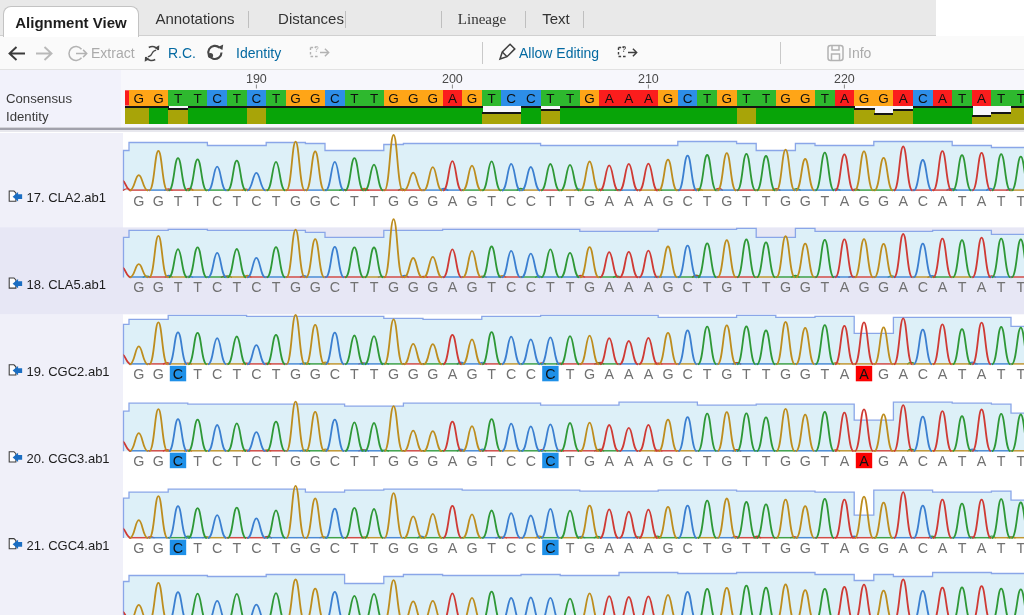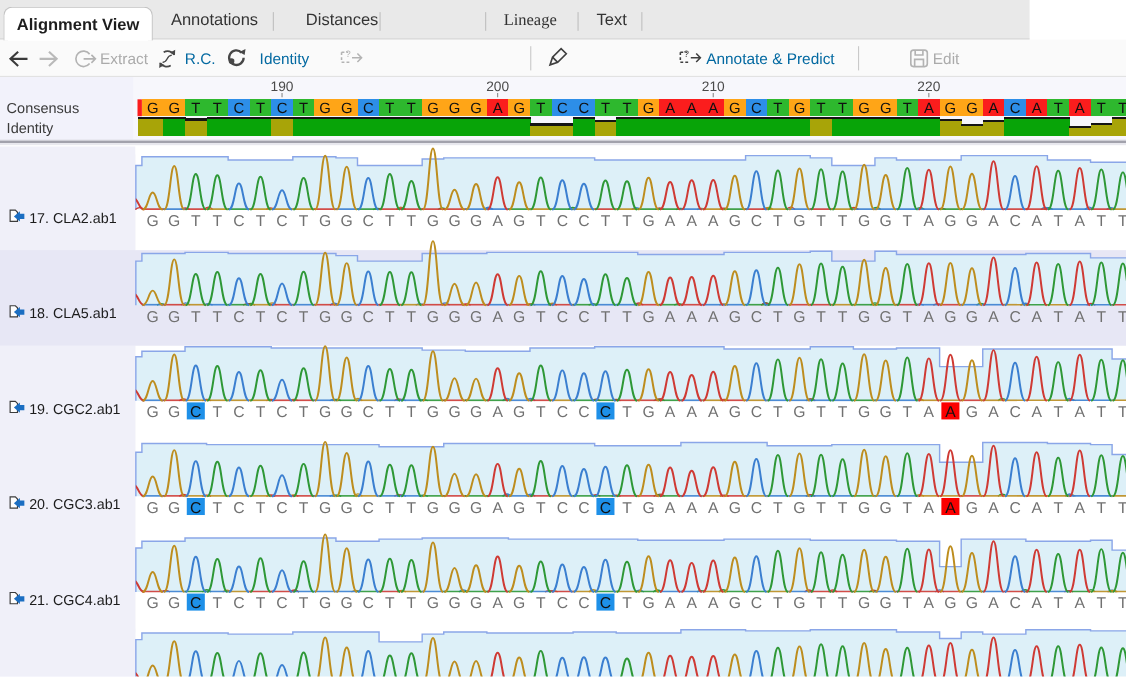--- a/index.html
+++ b/index.html
@@ -71,23 +71,23 @@
     <g fill="none" stroke="#b3b3b3" stroke-width="1.5">
       <rect x="828" y="9.5" width="15" height="15" rx="2.5"></rect>
       <path d="M832 9.5 v4.5 h7 v-4.5"></path>
       <path d="M831.5 24.5 v-6.5 h8 v6.5"></path>
     </g>
   </svg>
   <div class="tb dim" style="left:91px;">Extract</div>
   <div class="tb drk" style="left:168px;">R.C.</div>
   <div class="tb drk" style="left:236px;">Identity</div>
   <div class="vsep" style="left:482px;"></div>
-  <div class="tb drk" style="left:642px;">Annotate &amp; Predict</div>
+  <div class="tb drk" style="left:519px;">Allow Editing</div>
   <div class="vsep" style="left:780px;"></div>
-  <div class="tb dim" style="left:848px;">Edit</div>
+  <div class="tb dim" style="left:848px;">Info</div>
 </div>
 <svg class="abs" style="left:0;top:70px;" width="1024" height="61">
 <rect x="0" y="0" width="1024" height="61" fill="#f7f7fc"></rect>
 <rect x="0" y="0" width="121" height="61" fill="#f2f2fb"></rect>
 <text x="256.4" y="12.5" font-size="12.5" fill="#4a4a4a" text-anchor="middle">190</text>
 <line x1="256.4" y1="14.5" x2="256.4" y2="18.5" stroke="#888" stroke-width="1"></line>
 <text x="452.4" y="12.5" font-size="12.5" fill="#4a4a4a" text-anchor="middle">200</text>
 <line x1="452.4" y1="14.5" x2="452.4" y2="18.5" stroke="#888" stroke-width="1"></line>
 <text x="648.4" y="12.5" font-size="12.5" fill="#4a4a4a" text-anchor="middle">210</text>
 <line x1="648.4" y1="14.5" x2="648.4" y2="18.5" stroke="#888" stroke-width="1"></line>

